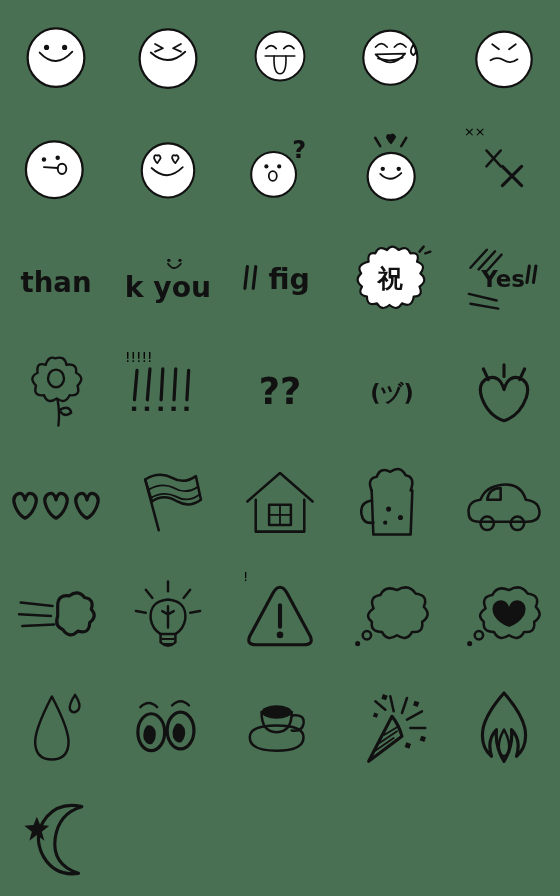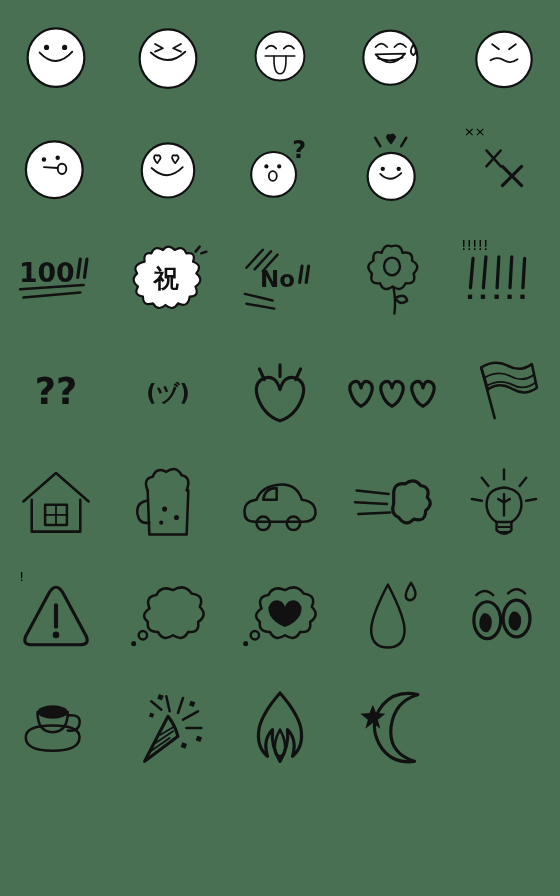--- a/index.html
+++ b/index.html
@@ -172,55 +172,68 @@
 
   <div class="cell">
     <svg width="80" height="66" viewBox="0 0 100 80">
       <path class="ink w2" d="M28 18 L46 38 M46 18 L28 38"></path>
       <path class="ink w3" d="M48 38 L72 62 M72 38 L48 62"></path>
       <text class="label-hidden">××</text>
     </svg>
     <span class="label-hidden">two x marks</span>
   </div>
 
-
-
-
-
-  <div class="cell">
-    <svg width="92" height="64" viewBox="0 0 110 70">
-      <text class="txt" x="44" y="26" font-size="32">100</text>
-      <path class="ink w3" d="M84 10 L81 32 M92 10 L89 32"></path>
-      <path class="ink w2" d="M12 46 L88 41"></path>
-      <path class="ink w2" d="M16 56 L84 50"></path>
-    </svg>
-    <span class="label-hidden">100 underlined</span>
-  </div>
+  <div class="cell">
+    <svg width="92" height="54" viewBox="0 0 110 54">
+      <text class="txt" x="55" y="30" font-size="33">than</text>
+    </svg>
+    <span class="label-hidden">than text</span>
+  </div>
+
+  <div class="cell">
+    <svg width="94" height="62" viewBox="0 0 110 62">
+      <path class="ink w1" d="M55 12 Q62 22 70 12"></path>
+      <circle class="ink-fill" cx="56" cy="8" r="2"></circle>
+      <circle class="ink-fill" cx="69" cy="8" r="2"></circle>
+      <text class="txt" x="55" y="40" font-size="33">k you</text>
+    </svg>
+    <span class="label-hidden">k you text with smiley</span>
+  </div>
+
+  <div class="cell">
+    <svg width="92" height="56" viewBox="0 0 110 56">
+      <path class="ink w3" d="M16 12 L13 38 M26 12 L23 38"></path>
+      <text class="txt" x="66" y="28" font-size="34">fig</text>
+    </svg>
+    <span class="label-hidden">fig text</span>
+  </div>
+
+
 
   <div class="cell">
     <svg width="84" height="80" viewBox="0 0 100 96">
       <path d="M22 26 Q20 14 30 16 Q34 6 44 12 Q50 4 58 12 Q68 6 72 16 Q84 14 80 26
                Q92 30 84 40 Q94 48 83 56 Q88 68 76 68 Q74 82 62 76 Q56 86 47 78
                Q38 86 32 76 Q20 80 20 68 Q8 66 14 56 Q4 48 13 40 Q6 30 22 26 Z" style="fill:#ffffff;stroke:#111111;stroke-width:2.6;stroke-linejoin:round"></path>
       <text class="txt" x="48" y="46" font-size="30">祝</text>
       <path class="ink w2" d="M83 14 L88 8 M90 16 L96 14"></path>
     </svg>
     <span class="label-hidden">celebration kanji in burst</span>
   </div>
 
-
   <div class="cell">
     <svg width="90" height="76" viewBox="0 0 110 90">
       <path class="ink w2" d="M14 30 L34 8 M24 32 L44 10 M34 34 L52 14"></path>
-      <text class="txt" x="52" y="44" font-size="28">No</text>
-      <path class="ink w3" d="M82 28 L79 48 M90 28 L87 48"></path>
+      <text class="txt" x="54" y="44" font-size="28">Yes</text>
+      <path class="ink w3" d="M86 28 L83 48 M94 28 L91 48"></path>
       <path class="ink w2" d="M12 62 L46 70 M14 74 L48 80"></path>
     </svg>
-    <span class="label-hidden">No text with emphasis lines</span>
-  </div>
+    <span class="label-hidden">Yes text with emphasis lines</span>
+  </div>
+
 
   <div class="cell">
     <svg width="72" height="80" viewBox="0 0 90 100">
       <path class="ink w2" d="M44 8 Q56 4 58 16 Q72 14 70 26 Q82 32 72 42 Q76 56 62 54
                Q56 66 46 58 Q34 66 30 54 Q16 56 20 42 Q10 32 22 26 Q20 12 32 16 Q36 4 44 8 Z"></path>
       <ellipse class="ink w2" cx="45" cy="33" rx="10" ry="11"></ellipse>
       <path class="ink w2" d="M47 60 Q50 76 48 92"></path>
       <path class="ink w2" d="M50 72 Q62 66 64 76 Q56 82 50 74"></path>
     </svg>
     <span class="label-hidden">flower</span>

